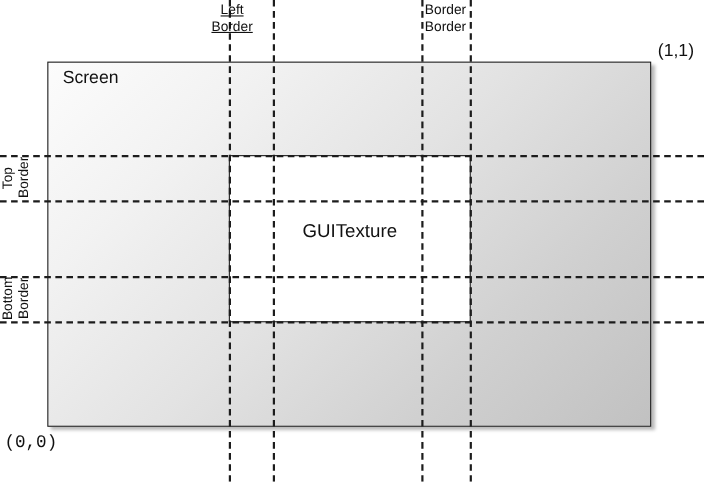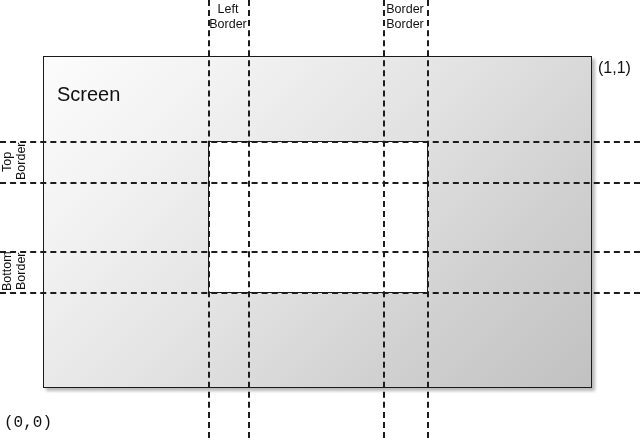--- a/index.html
+++ b/index.html
@@ -60,27 +60,26 @@
     width: 640px;
     height: 0;
     border-top: 2px dashed #1c1c1c;
   }
 
   
   .label {
     position: absolute;
     color: #111111;
     white-space: nowrap;
-    margin-top: 21px;
   }
 
   .screen-label {
     left: 57px;
     top: 62px;
-    font-size: 20px;
+    font-size: 16px;
   }
 
   .gui-label {
     left: 208px;
     top: 200px;
     width: 220px;
     text-align: center;
     font-size: 17px;
   }
 
@@ -95,21 +94,21 @@
     position: absolute;
     top: 2px;
     width: 60px;
     text-align: center;
     font-size: 12.5px;
     line-height: 15px;
     color: #111111;
   }
   .top-border-label .ln { display: block; }
 
-  .left-border-label  { left: 198px; }
+  .left-border-label  { left: 181px; text-decoration: underline; }
   .right-border-label { left: 375px; }
 
   
   .side-border-label {
     position: absolute;
     left: 0;
     display: flex;
     flex-direction: row;
     align-items: flex-start;
     font-size: 12.5px;
@@ -139,20 +138,21 @@
   <div class="vline" style="left:383px;"></div>
   <div class="vline" style="left:427px;"></div>
 
   <div class="hline" style="top:141px;"></div>
   <div class="hline" style="top:182px;"></div>
   <div class="hline" style="top:251px;"></div>
   <div class="hline" style="top:292px;"></div>
 
   <div class="label screen-label">Screen</div>
 
+  <div class="label gui-label">GUITexture</div>
 
   <div class="label corner-label corner-11">(1,1)</div>
   <div class="label corner-label corner-00">(0,0)</div>
 
   <div class="top-border-label left-border-label">
     <span class="ln">Left</span>
     <span class="ln">Border</span>
   </div>
 
   <div class="top-border-label right-border-label">

